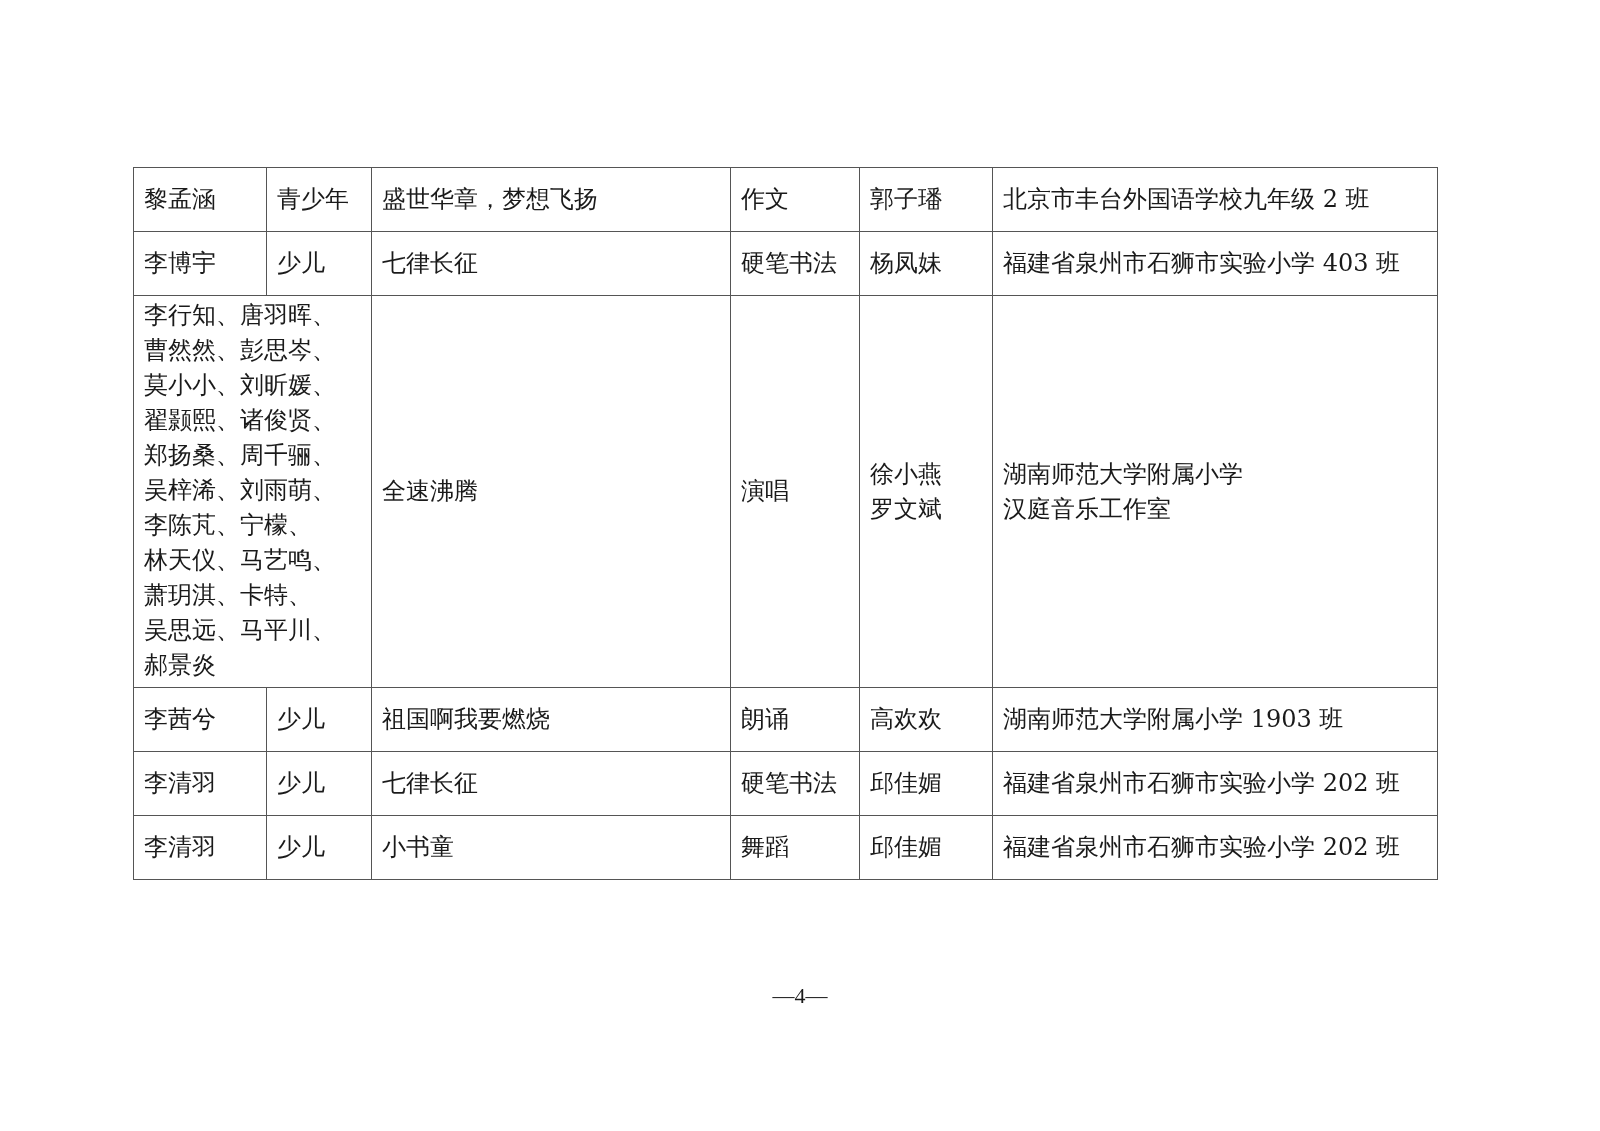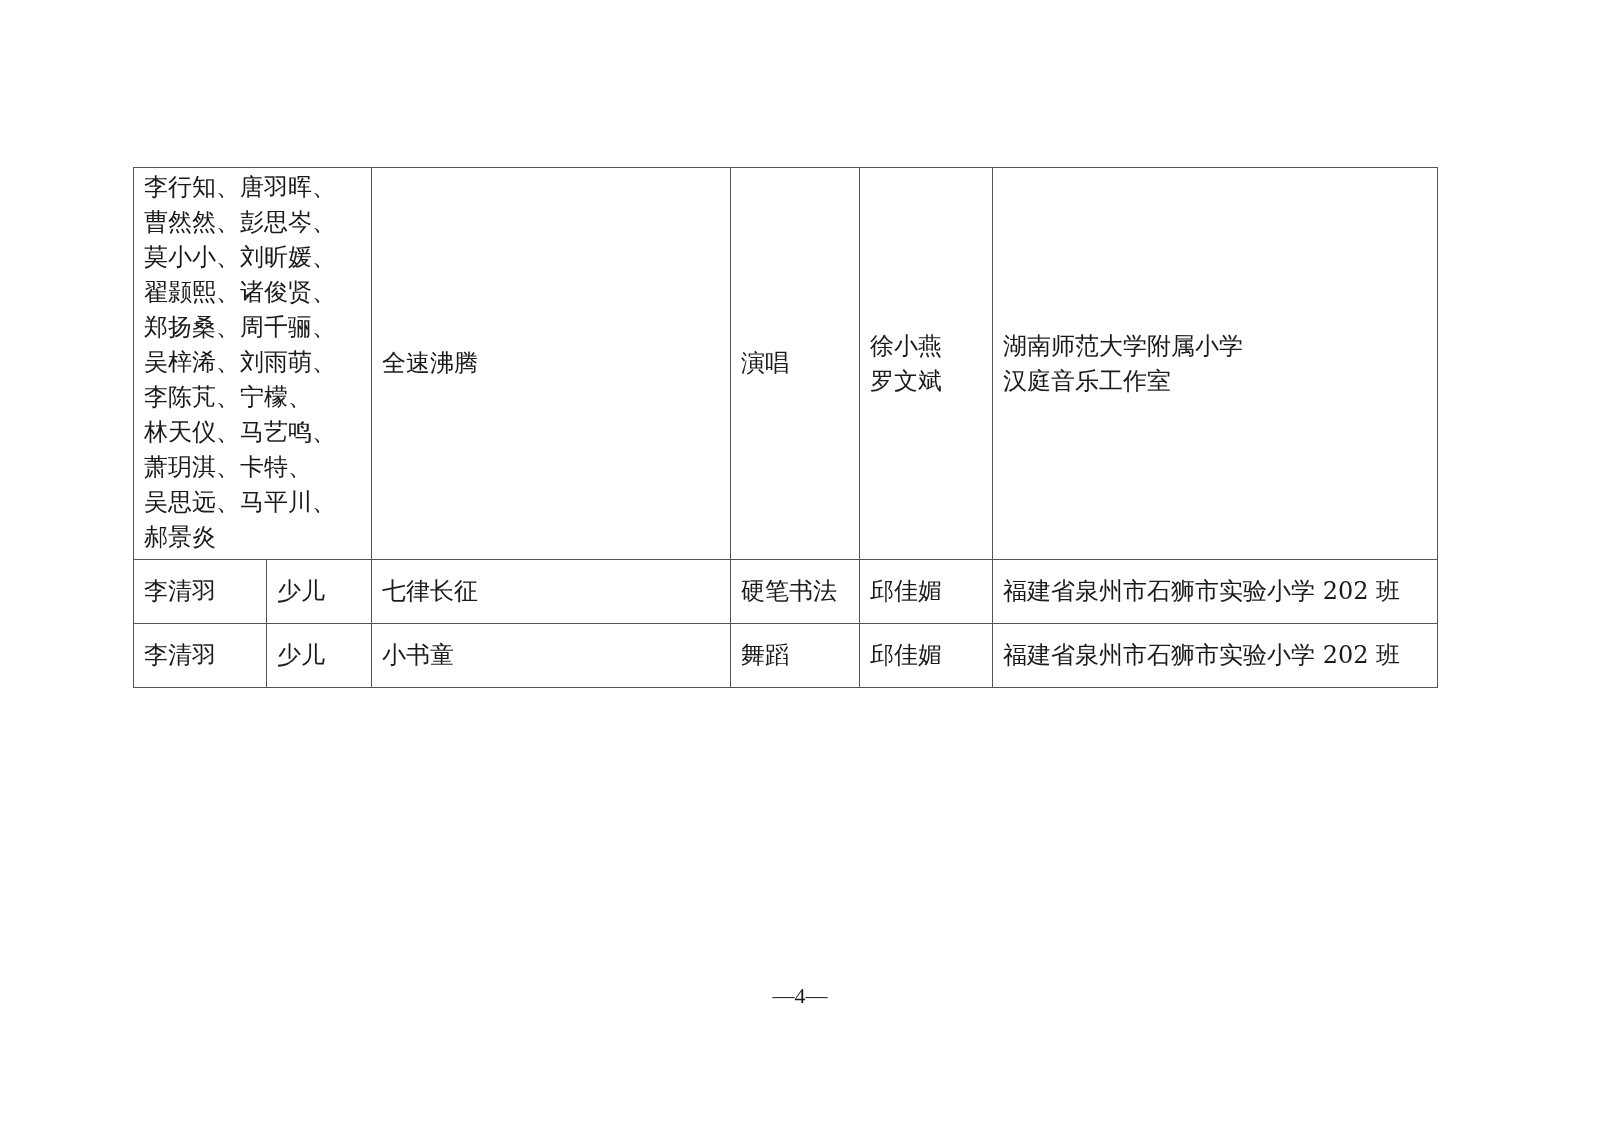--- a/index.html
+++ b/index.html
@@ -21,20 +21,36 @@
 <table class="roster">
   <colgroup>
     <col style="width:133px">
       <col style="width:105px">
       <col style="width:359px">
     <col style="width:129px">
       <col style="width:133px">
       <col style="width:445px">
   </colgroup>
   <tbody>
+    <tr class="std">
+      <td>黎孟涵</td>
+      <td>青少年</td>
+      <td>盛世华章，梦想飞扬</td>
+      <td>作文</td>
+      <td>郭子璠</td>
+      <td>北京市丰台外国语学校九年级 2 班</td>
+    </tr>
+    <tr class="std">
+      <td>李博宇</td>
+      <td>少儿</td>
+      <td>七律长征</td>
+      <td>硬笔书法</td>
+      <td>杨凤妹</td>
+      <td>福建省泉州市石狮市实验小学 403 班</td>
+    </tr>
     <tr style="height:392px">
       <td class="names" colspan="2">
         <span class="line">李行知、唐羽晖、</span>
         <span class="line">曹然然、彭思岑、</span>
         <span class="line">莫小小、刘昕媛、</span>
         <span class="line">翟颢熙、诸俊贤、</span>
         <span class="line">郑扬桑、周千骊、</span>
         <span class="line">吴梓浠、刘雨萌、</span>
         <span class="line">李陈芃、宁檬、</span>
         <span class="line">林天仪、马艺鸣、</span>
@@ -47,20 +63,28 @@
       <td>
         <span class="line">徐小燕</span>
         <span class="line">罗文斌</span>
       </td>
       <td>
         <span class="line">湖南师范大学附属小学</span>
         <span class="line">汉庭音乐工作室</span>
       </td>
     </tr>
     <tr class="std">
+      <td>李茜兮</td>
+      <td>少儿</td>
+      <td>祖国啊我要燃烧</td>
+      <td>朗诵</td>
+      <td>高欢欢</td>
+      <td>湖南师范大学附属小学 1903 班</td>
+    </tr>
+    <tr class="std">
       <td>李清羽</td>
       <td>少儿</td>
       <td>七律长征</td>
       <td>硬笔书法</td>
       <td>邱佳媚</td>
       <td>福建省泉州市石狮市实验小学 202 班</td>
     </tr>
     <tr class="std">
       <td>李清羽</td>
       <td>少儿</td>

